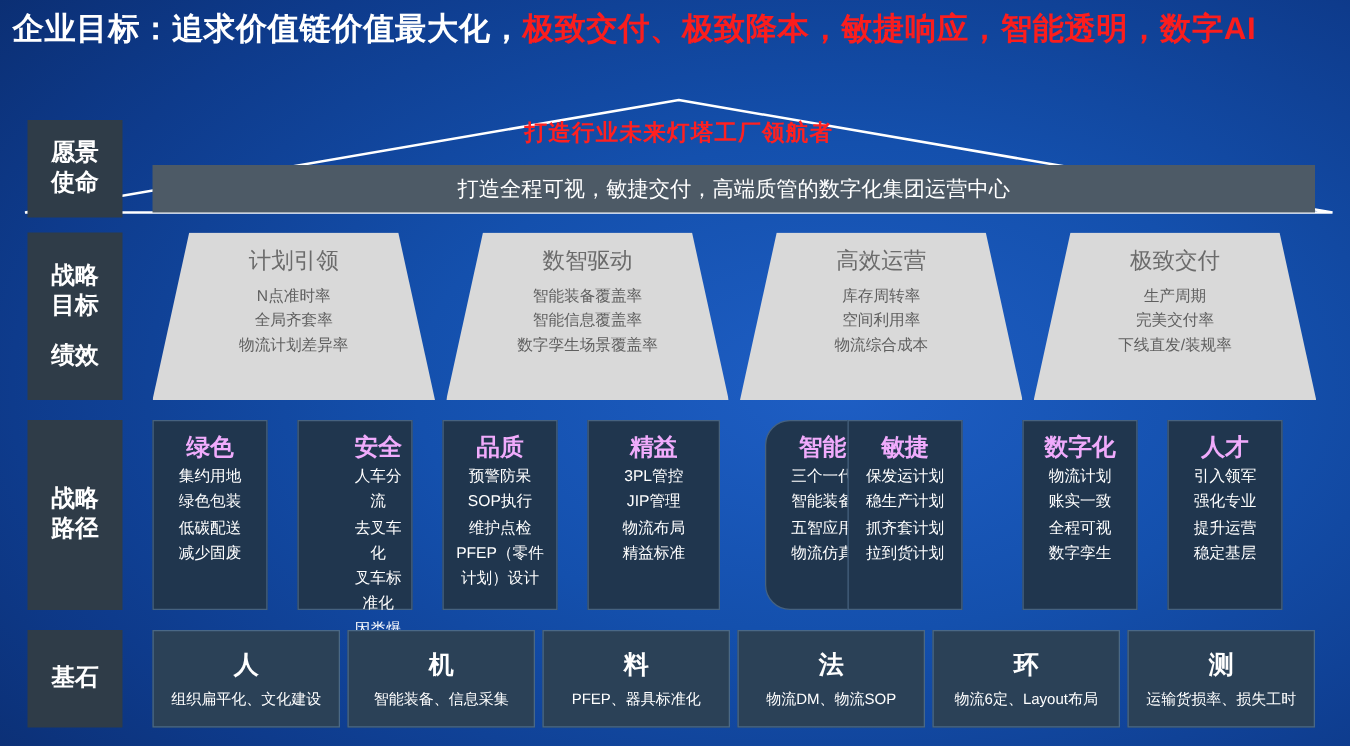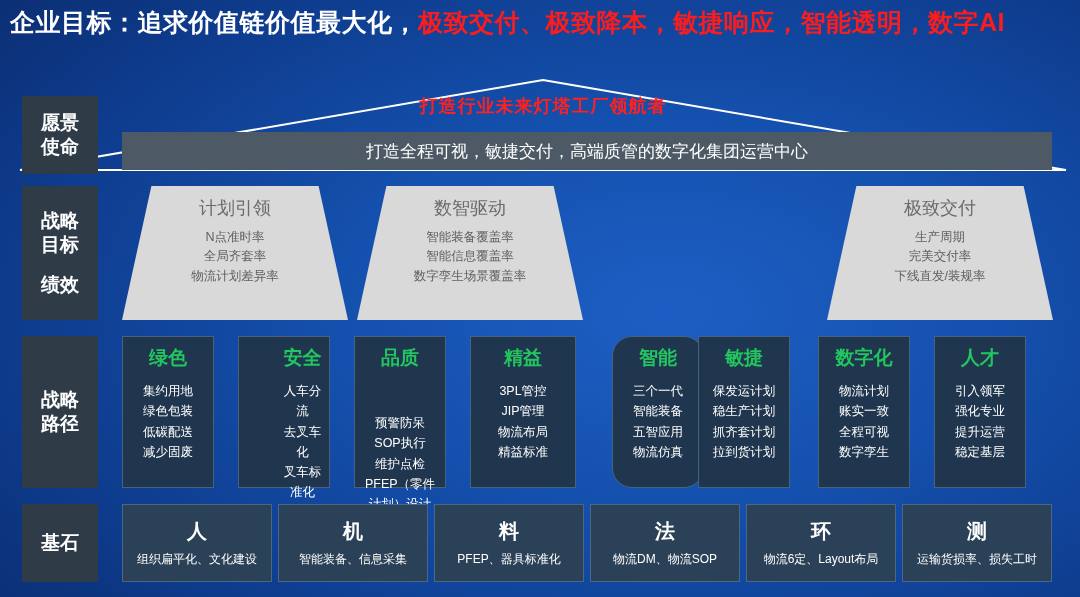--- a/index.html
+++ b/index.html
@@ -105,22 +105,21 @@
     background: #20364e;
     border: 1px solid #46627f;
     display: flex;
     flex-direction: column;
     align-items: center;
     padding-top: 8px;
   }
   .path-card .p-title {
     font-size: 19px;
     font-weight: bold;
-    color: #22c55e;
-    margin-bottom: 10px;
+    color: #f0abfc;
   }
   .path-card .p-list {
     font-size: 12.5px;
     line-height: 1.62;
     text-align: center;
     color: #ffffff;
     padding: 0 4px;
   }
 
   
@@ -198,20 +197,28 @@
 
   <div class="trap" style="left:357px; width:226px;">
     <div class="t-title">数智驱动</div>
     <div class="t-list">
       <div>智能装备覆盖率</div>
       <div>智能信息覆盖率</div>
       <div>数字孪生场景覆盖率</div>
     </div>
   </div>
 
+  <div class="trap" style="left:592px; width:226px;">
+    <div class="t-title">高效运营</div>
+    <div class="t-list">
+      <div>库存周转率</div>
+      <div>空间利用率</div>
+      <div>物流综合成本</div>
+    </div>
+  </div>
 
   <div class="trap" style="left:827px; width:226px;">
     <div class="t-title">极致交付</div>
     <div class="t-list">
       <div>生产周期</div>
       <div>完美交付率</div>
       <div>下线直发/装规率</div>
     </div>
   </div>
 
@@ -228,21 +235,21 @@
   <div class="path-card" style="left:238px; width:92px;padding-left:37px;">
     <div class="p-title">安全</div>
     <div class="p-list">
       <div>人车分流</div>
       <div>去叉车化</div>
       <div>叉车标准化</div>
       <div>因类爆炸点</div>
     </div>
   </div>
 
-  <div class="path-card" style="left:354px; width:92px;gap:32px;">
+  <div class="path-card" style="left:354px; width:92px;">
     <div class="p-title">品质</div>
     <div class="p-list">
       <div>预警防呆</div>
       <div>SOP执行</div>
       <div>维护点检</div>
       <div>PFEP（零件</div>
       <div>计划）设计</div>
     </div>
   </div>
 
@@ -259,21 +266,21 @@
   <div class="path-card" style="left:612px; width:92px;border-radius:20px;">
     <div class="p-title">智能</div>
     <div class="p-list">
       <div>三个一代</div>
       <div>智能装备</div>
       <div>五智应用</div>
       <div>物流仿真</div>
     </div>
   </div>
 
-  <div class="path-card" style="left:698px; width:92px;">
+  <div class="path-card" style="left:678px; width:92px;">
     <div class="p-title">敏捷</div>
     <div class="p-list">
       <div>保发运计划</div>
       <div>稳生产计划</div>
       <div>抓齐套计划</div>
       <div>拉到货计划</div>
     </div>
   </div>
 
   <div class="path-card" style="left:818px; width:92px;">

